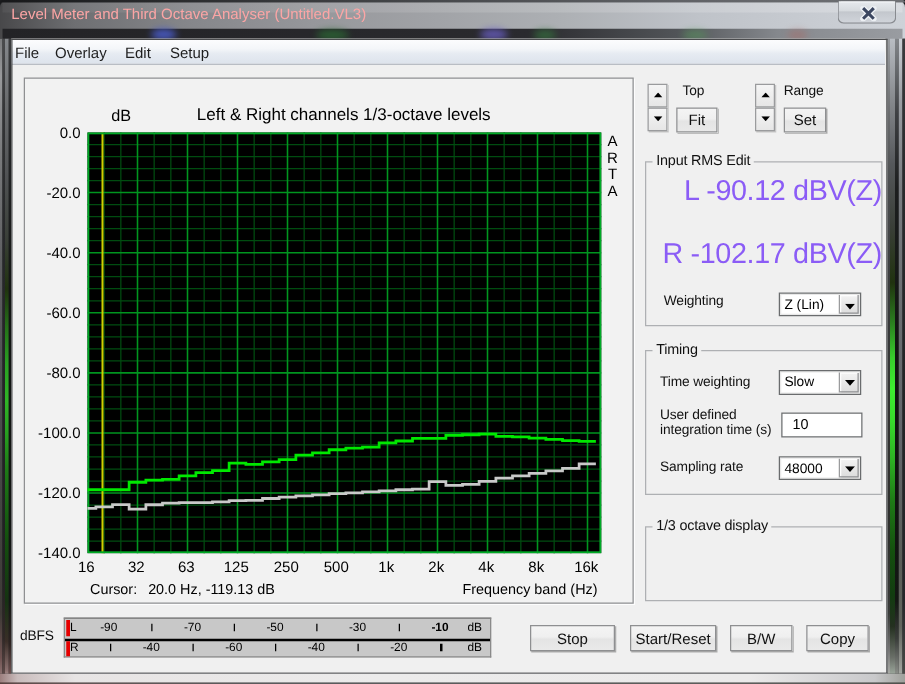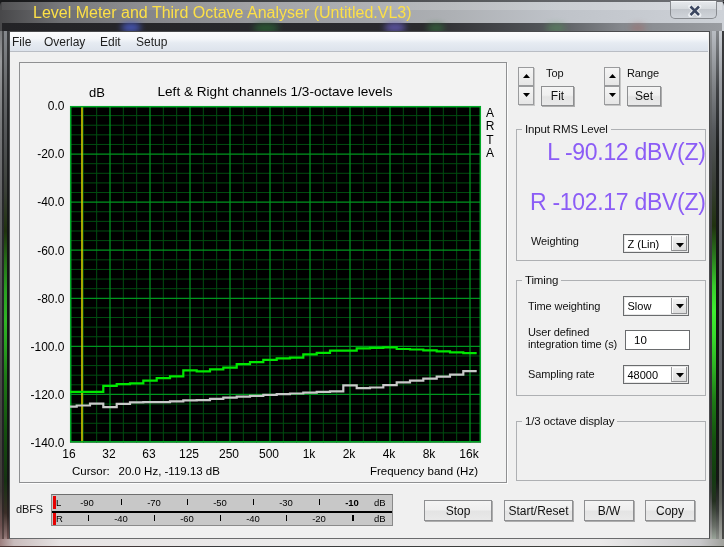--- a/index.html
+++ b/index.html
@@ -10,21 +10,21 @@
 #titleglass{position:absolute;left:0;top:0;width:724px;height:31px;
   background:linear-gradient(to right,#48484a 0,#6e6f72 60px,#85868a 150px,#96979b 250px,#a1a3a7 350px,#adb0b4 450px,#bfc3c9 560px,#ced2d8 724px);
   border-radius:6px 6px 0 0;}
 #titleglass .topline{position:absolute;left:0;top:0;width:100%;height:2px;
   background:linear-gradient(to right,#17181a,#3f4144 40%,#606266 75%,#6e7074);border-radius:6px 6px 0 0;}
 #titleglass .sheen{position:absolute;left:2px;top:2px;width:720px;height:8px;
   background:linear-gradient(to right,rgba(255,255,255,0.05),rgba(255,255,255,0.16) 70%,rgba(255,255,255,0.22));}
 #titleglass .darkstrip{position:absolute;left:2px;top:23px;width:720px;height:8px;
   background:linear-gradient(to right,#232326 0,#2a2a2e 420px,#515458 540px,#85888d 620px,#9a9da2 724px);}
 .blob{position:absolute;border-radius:50%;filter:blur(3px);}
-#title{position:absolute;left:9px;top:4px;font-size:16px;color:#fde047;white-space:nowrap;margin-left:24px;}
+#title{position:absolute;left:9px;top:4px;font-size:12px;color:#fca5a5;white-space:nowrap;}
 #closebtn{position:absolute;left:670px;top:1px;width:47px;height:18px;
   background:linear-gradient(to bottom,#e7eaee 0,#d6dade 45%,#c3c7cd 50%,#d0d4da 100%);
   border:1px solid #888b90;border-top:none;border-radius:0 0 5px 5px;box-shadow:inset 0 1px 0 #f4f6f8;}
 #closebtn svg{position:absolute;left:17px;top:4px;}
 
 
 #lglass{position:absolute;left:0;top:31px;width:9px;height:508px;}
 #lglass .c0{position:absolute;left:0;top:0;width:1.5px;height:100%;
   background:linear-gradient(to bottom,#7a7b7d 0,#98999b 30px,#7a7b7d 90px,#5e5f61 180px,#4e4f51 280px,#434441 380px,#3e3a36 460px,#6e5150 495px,#8a6f6e 508px);}
 #lglass .c1{position:absolute;left:1.5px;top:0;width:2px;height:100%;
@@ -265,21 +265,21 @@
       </div>
     <div class="spin" style="left:595px;top:55px;">
         <svg width="7" height="4" style="margin-left:1px">
           <path d="M0 0 L7 0 L3.5 4 Z" fill="#000"></path>
         </svg>
       </div>
     <div class="lbl" style="left:618px;top:35.5px;">Range</div>
     <div class="btn" style="left:618px;top:55px;width:34px;height:20px;line-height:19px;">Set</div>
 
     <div class="grp" style="left:507px;top:97.5px;width:190px;height:132px;">
-        <div class="glabel">Input RMS Level</div>
+        <div class="glabel">Input RMS Edit</div>
       </div>
     <div class="bigtxt" style="right:4px;top:110.4px;line-height:1;">L -90.12 dBV(Z)</div>
     <div class="bigtxt" style="right:4px;top:159.5px;line-height:1;">R -102.17 dBV(Z)</div>
     <div class="lbl" style="left:522px;top:203.5px;">Weighting</div>
     <div class="combo" style="left:614px;top:203px;width:66px;height:19px;">
         <span class="ctext">Z (Lin)</span>
       <span class="cbtn">
           <svg width="8" height="5">
             <path d="M0 0 L8 0 L4 4.6 Z" fill="#000"></path>
           </svg>

